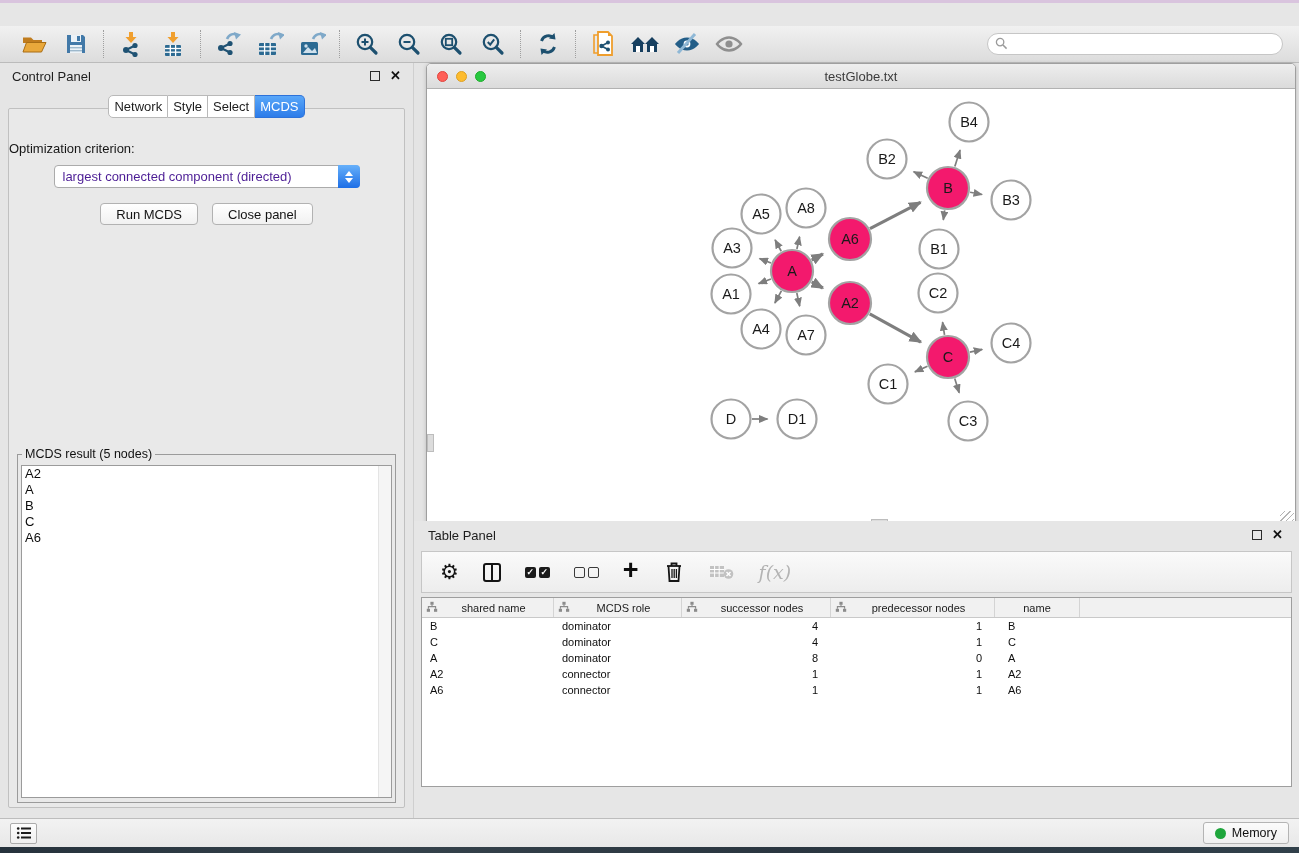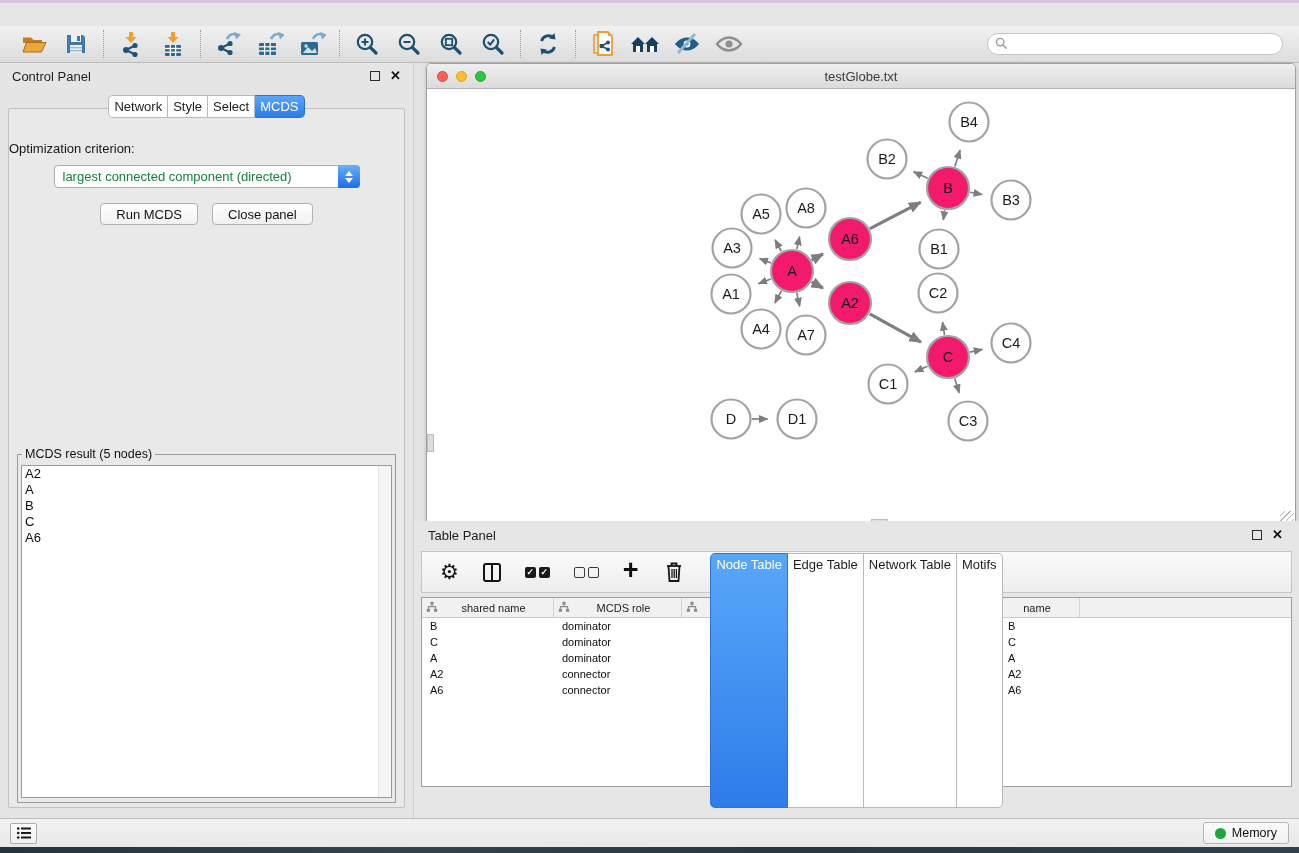--- a/index.html
+++ b/index.html
@@ -31,21 +31,21 @@
   .panel-head .sp{flex:1}
   .float-btn{width:10px;height:10px;border:1.5px solid #2a2a2a;margin-right:10px;cursor:pointer}
   .close-btn{font-size:13px;font-weight:bold;color:#111;cursor:pointer;line-height:10px}
   .cp-tabs{position:absolute;top:32px;left:0;right:0;display:flex;justify-content:center;z-index:3}
   .tab{font-size:13px;padding:3px 5px;background:#fff;border:1px solid #b9b9b9;border-left:none;color:#1d1d1d;cursor:pointer}
   .tab:first-child{border-left:1px solid #b9b9b9;border-radius:5px 0 0 5px}
   .tab:last-child{border-radius:0 5px 5px 0}
   .tab.active{background:linear-gradient(#59a7f9,#2d7ce9);border-color:#2d72d9;color:#fff}
   .cp-box{position:absolute;top:45px;left:8px;right:8px;bottom:10px;border:1px solid #c0c0c0;border-radius:2px;background:#e9e9e9}
   .opt-label{margin-top:32px;text-align:left;font-size:13px;color:#161616}
-  .combo{position:relative;margin:9px auto 0;width:306px;height:23px;background:#fff;border:1px solid #ababab;border-radius:4px;font-size:13px;color:#15803d;line-height:21px;padding-left:8px;cursor:pointer}
+  .combo{position:relative;margin:9px auto 0;width:306px;height:23px;background:#fff;border:1px solid #ababab;border-radius:4px;font-size:13px;color:#4c1d95;line-height:21px;padding-left:8px;cursor:pointer}
   .combo-step{position:absolute;right:-1px;top:-1px;width:22px;height:23px;border-radius:0 4px 4px 0;background:linear-gradient(#66b0fa,#1d6ee6);display:flex;flex-direction:column;align-items:center;justify-content:center;gap:2px}
   .tri-up{width:0;height:0;border-left:4px solid transparent;border-right:4px solid transparent;border-bottom:5px solid #fff}
   .tri-dn{width:0;height:0;border-left:4px solid transparent;border-right:4px solid transparent;border-top:5px solid #fff}
   .btn-row{margin-top:15px;display:flex;justify-content:center;gap:14px}
   .pbtn{font-size:13px;color:#131313;padding:2px 15px;height:22px;background:linear-gradient(#fff,#f1f1f1);border:1px solid #b2b2b2;border-radius:4px;cursor:pointer}
   .result-fs{position:absolute;top:338px;left:8px;right:8px;bottom:4px;border:1px solid #9b9b9b;font-size:12px;color:#111;padding:2px}
   .result-fs legend{padding:0 3px;margin-left:2px;font-size:12.5px}
   .result-list{position:absolute;top:4px;left:3px;right:3px;bottom:4px;background:#fff;border:1px solid #9b9b9b;overflow:hidden}
   .result-item{font-size:13px;line-height:16px;padding:0 3px;color:#0c0c0c}
   .vtrack{position:absolute;top:0;right:0;bottom:0;width:13px;background:#f5f5f5;border-left:1px solid #e4e4e4}
@@ -579,26 +579,20 @@
               </div>
               <div class="trow">
                 <div class="td" style="width: 132px;">A6</div>
                 <div class="td" style="width: 128px;">connector</div>
                 <div class="td num" style="width: 149px;">1</div>
                 <div class="td num" style="width: 164px;">1</div>
                 <div class="td namecol" style="width: 85px;">A6</div>
               </div>
             </div>
         </div>
-        <div class="tp-tabs cp-tabs" id="tp-tabs" style="position:absolute">
-            <span class="tab active">Node Table</span>
-            <span class="tab">Edge Table</span>
-            <span class="tab">Network Table</span>
-            <span class="tab">Motifs</span>
-          </div>
       </div>
     </div>
   </div>
 
   <div class="statusbar">
     <span class="list-btn">
       <svg width="16" height="14" viewBox="0 0 16 14">
           <g fill="#1c1c1c">
             <circle cx="2.2" cy="2.5" r="1.3"></circle>
             <circle cx="2.2" cy="7" r="1.3"></circle>

